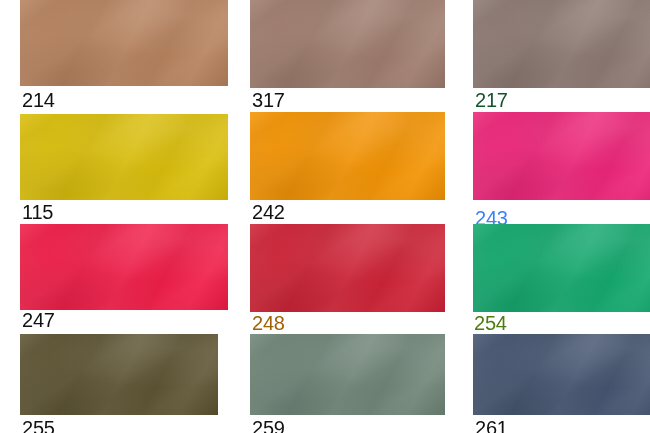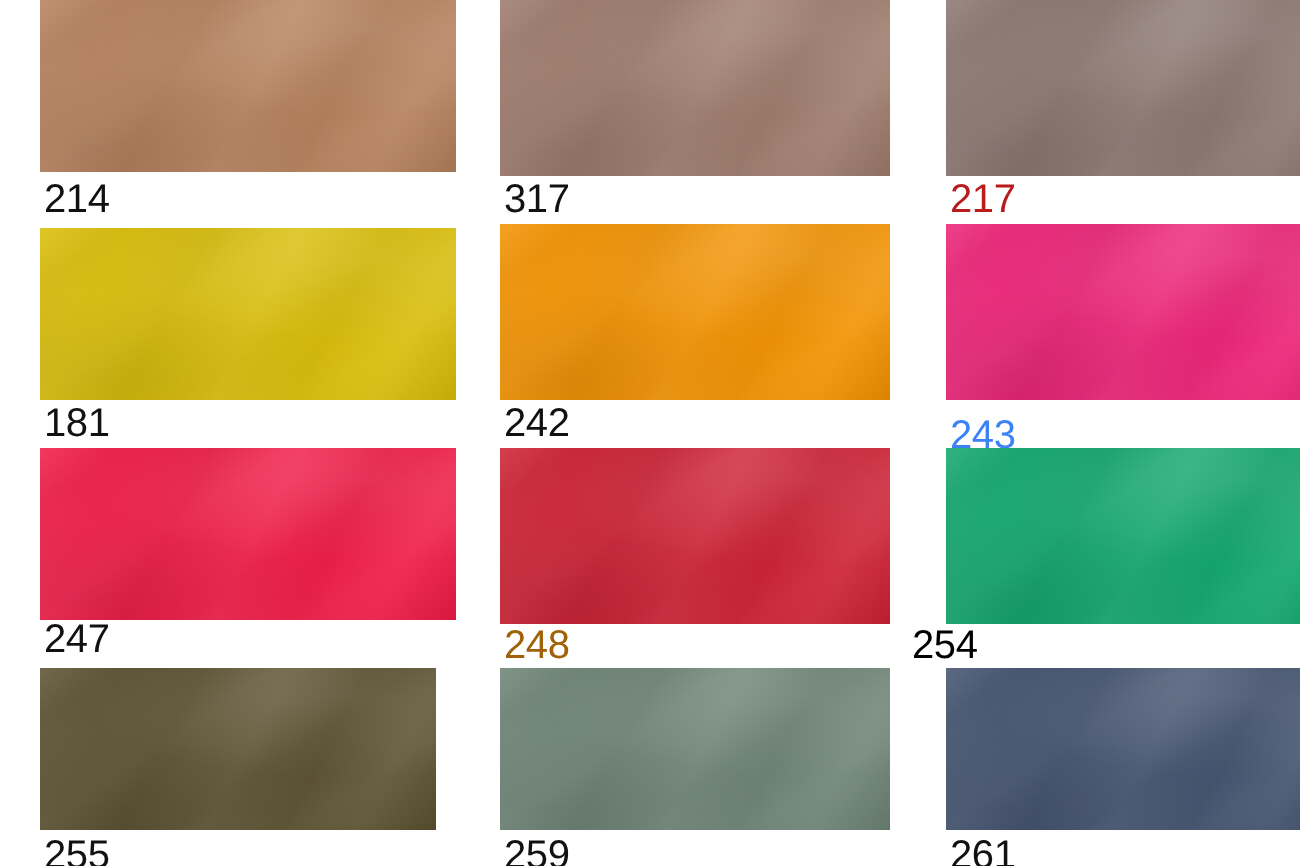--- a/index.html
+++ b/index.html
@@ -80,29 +80,29 @@
       </div>
     </div>
     <div class="label" style="left: 232px; top: 90px; color: rgb(17, 17, 17);">317</div>
     <div class="swatch-cell" style="left: 453px; top: 0px; width: 197px; height: 88px;">
       <div class="swatch" title="taupe" style="background: rgb(139, 118, 112);">
         <div class="sheen-a"></div>
         <div class="sheen-b"></div>
         <div class="sheen-c"></div>
       </div>
     </div>
-    <div class="label" style="left: 455px; top: 90px; color: #b91c1c;">217</div>
+    <div class="label" style="left: 455px; top: 90px; color: #14532d;">217</div>
     <div class="swatch-cell" style="left: 0px; top: 114px; width: 208px; height: 86px;">
       <div class="swatch" title="golden-yellow" style="background: rgb(217, 189, 7);">
         <div class="sheen-a"></div>
         <div class="sheen-b"></div>
         <div class="sheen-c"></div>
       </div>
     </div>
-    <div class="label" style="left: 2px; top: 202px; color: rgb(17, 17, 17);">181</div>
+    <div class="label" style="left: 2px; top: 202px; color: rgb(17, 17, 17);">115</div>
     <div class="swatch-cell" style="left: 230px; top: 112px; width: 195px; height: 88px;">
       <div class="swatch" title="orange" style="background: rgb(243, 146, 0);">
         <div class="sheen-a"></div>
         <div class="sheen-b"></div>
         <div class="sheen-c"></div>
       </div>
     </div>
     <div class="label" style="left: 232px; top: 202px; color: rgb(17, 17, 17);">242</div>
     <div class="swatch-cell" style="left: 453px; top: 112px; width: 197px; height: 88px;">
       <div class="swatch" title="hot-pink" style="background: rgb(237, 34, 119);">
@@ -128,21 +128,21 @@
       </div>
     </div>
     <div class="label" style="left: 232px; top: 313px; color: #a16207;">248</div>
     <div class="swatch-cell" style="left: 453px; top: 224px; width: 197px; height: 88px;">
       <div class="swatch" title="emerald-green" style="background: rgb(16, 167, 108);">
         <div class="sheen-a"></div>
         <div class="sheen-b"></div>
         <div class="sheen-c"></div>
       </div>
     </div>
-    <div class="label" style="left: 436px; top: 313px; color: #000000; text-align: right;">254</div>
+    <div class="label" style="left: 454px; top: 313px; color: #4d7c0f; text-align: right;">254</div>
     <div class="swatch-cell" style="left: 0px; top: 334px; width: 198px; height: 81px;">
       <div class="swatch" title="dark-olive" style="background: rgb(91, 81, 48);">
         <div class="sheen-a"></div>
         <div class="sheen-b"></div>
         <div class="sheen-c"></div>
       </div>
     </div>
     <div class="label" style="left: 2px; top: 418px; color: rgb(17, 17, 17);">255</div>
     <div class="swatch-cell" style="left: 230px; top: 334px; width: 195px; height: 81px;">
       <div class="swatch" title="sage-green" style="background: rgb(109, 131, 117);">

